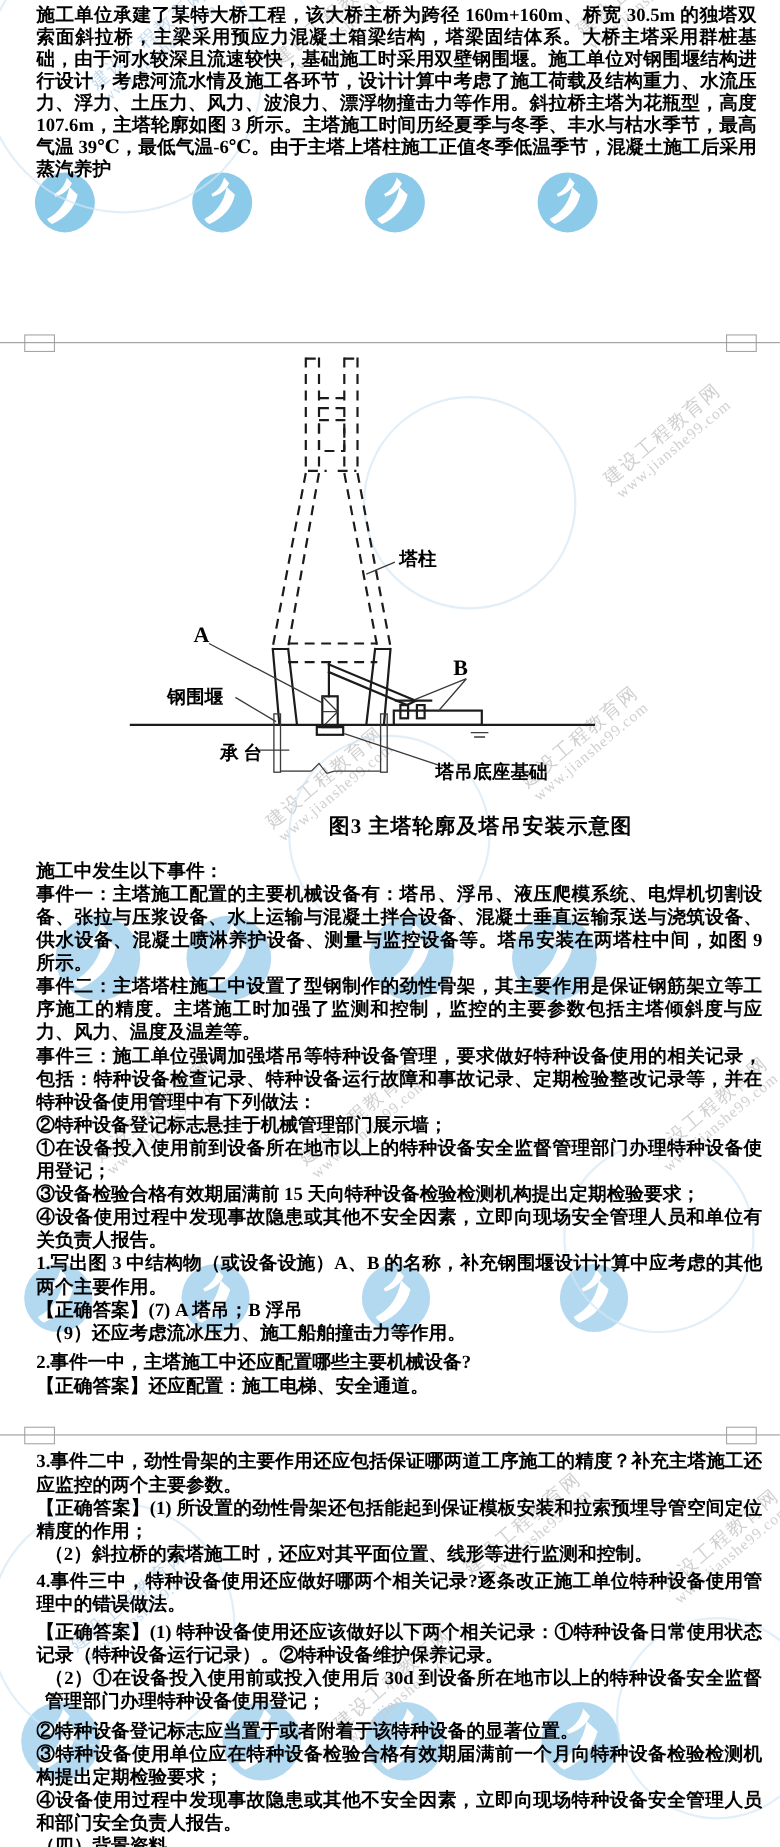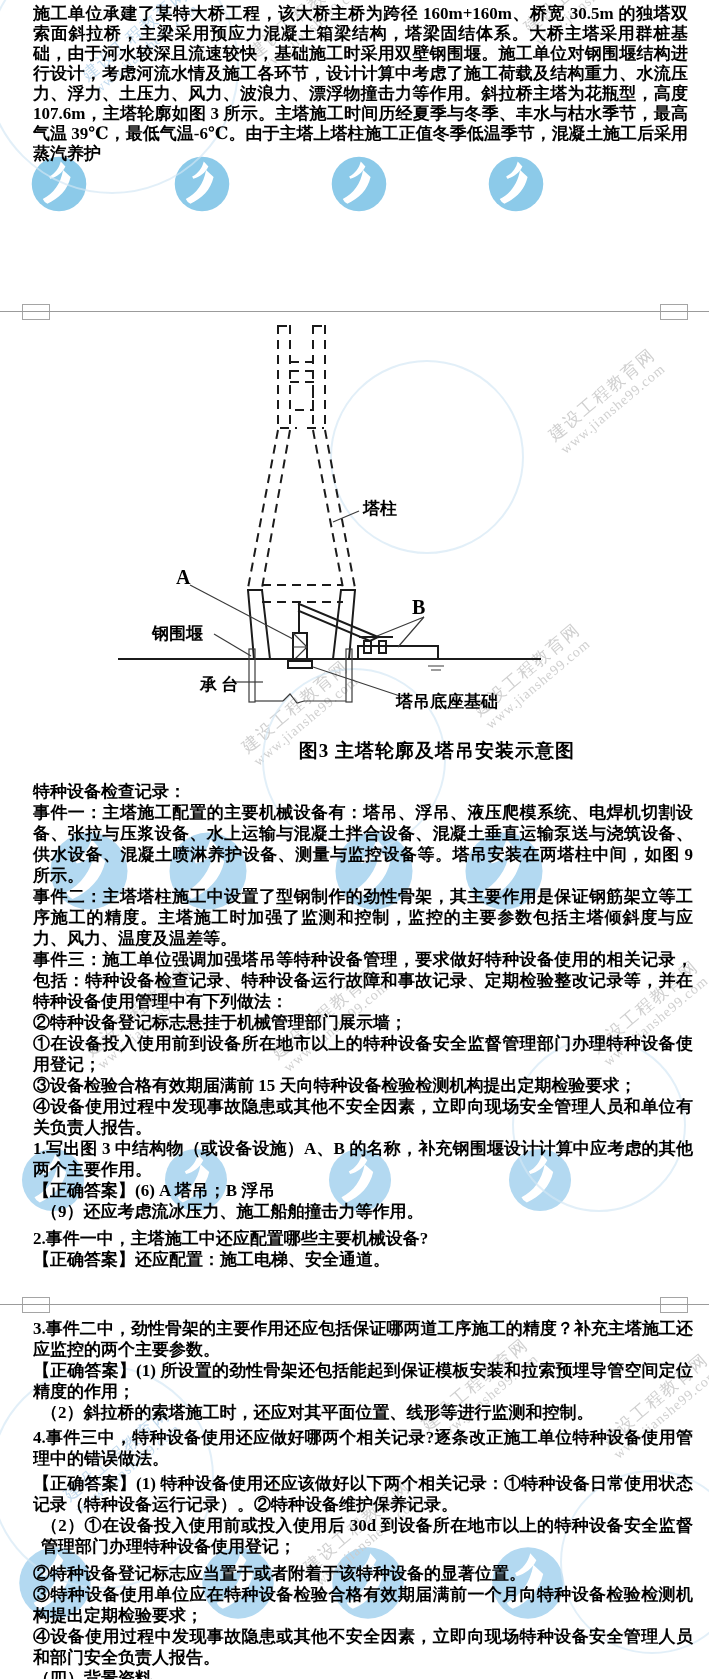--- a/index.html
+++ b/index.html
@@ -262,30 +262,30 @@
     <text class="dlabel" x="363" y="514">塔柱</text>
     <text class="dletter" x="176" y="584">A</text>
     <text class="dletter" x="412" y="614">B</text>
     <text class="dlabel" x="152" y="639">钢围堰</text>
     <text class="dlabel" x="200" y="690">承 台</text>
     <text class="dlabel" x="396" y="707">塔吊底座基础</text>
   </svg>
   <div id="caption">图3 主塔轮廓及塔吊安装示意图</div>
 
   <div class="txt" style="top:781px;">
-    <p>特种设备检查记录：</p>
+    <p>施工中发生以下事件：</p>
     <p>事件一：主塔施工配置的主要机械设备有：塔吊、浮吊、液压爬模系统、电焊机切割设备、张拉与压浆设备、水上运输与混凝土拌合设备、混凝土垂直运输泵送与浇筑设备、供水设备、混凝土喷淋养护设备、测量与监控设备等。塔吊安装在两塔柱中间，如图 9 所示。</p>
     <p>事件二：主塔塔柱施工中设置了型钢制作的劲性骨架，其主要作用是保证钢筋架立等工序施工的精度。主塔施工时加强了监测和控制，监控的主要参数包括主塔倾斜度与应力、风力、温度及温差等。</p>
     <p>事件三：施工单位强调加强塔吊等特种设备管理，要求做好特种设备使用的相关记录，包括：特种设备检查记录、特种设备运行故障和事故记录、定期检验整改记录等，并在特种设备使用管理中有下列做法：</p>
     <p>②特种设备登记标志悬挂于机械管理部门展示墙；</p>
     <p>①在设备投入使用前到设备所在地市以上的特种设备安全监督管理部门办理特种设备使用登记；</p>
     <p>③设备检验合格有效期届满前 15 天向特种设备检验检测机构提出定期检验要求；</p>
     <p>④设备使用过程中发现事故隐患或其他不安全因素，立即向现场安全管理人员和单位有关负责人报告。</p>
     <p>1.写出图 3 中结构物（或设备设施）A、B 的名称，补充钢围堰设计计算中应考虑的其他两个主要作用。</p>
-    <p>【正确答案】(6) A 塔吊；B 浮吊</p>
+    <p>【正确答案】(7) A 塔吊；B 浮吊</p>
     <p class="ind">（9）还应考虑流冰压力、施工船舶撞击力等作用。</p>
     <p class="mt6">2.事件一中，主塔施工中还应配置哪些主要机械设备?</p>
     <p>【正确答案】还应配置：施工电梯、安全通道。</p>
   </div>
 
   <div class="txt" style="top:1318px;height:361px;overflow:hidden;">
     <p>3.事件二中，劲性骨架的主要作用还应包括保证哪两道工序施工的精度？补充主塔施工还应监控的两个主要参数。</p>
     <p>【正确答案】(1) 所设置的劲性骨架还包括能起到保证模板安装和拉索预埋导管空间定位精度的作用；</p>
     <p class="ind">（2）斜拉桥的索塔施工时，还应对其平面位置、线形等进行监测和控制。</p>
     <p class="mt4">4.事件三中，特种设备使用还应做好哪两个相关记录?逐条改正施工单位特种设备使用管理中的错误做法。</p>

